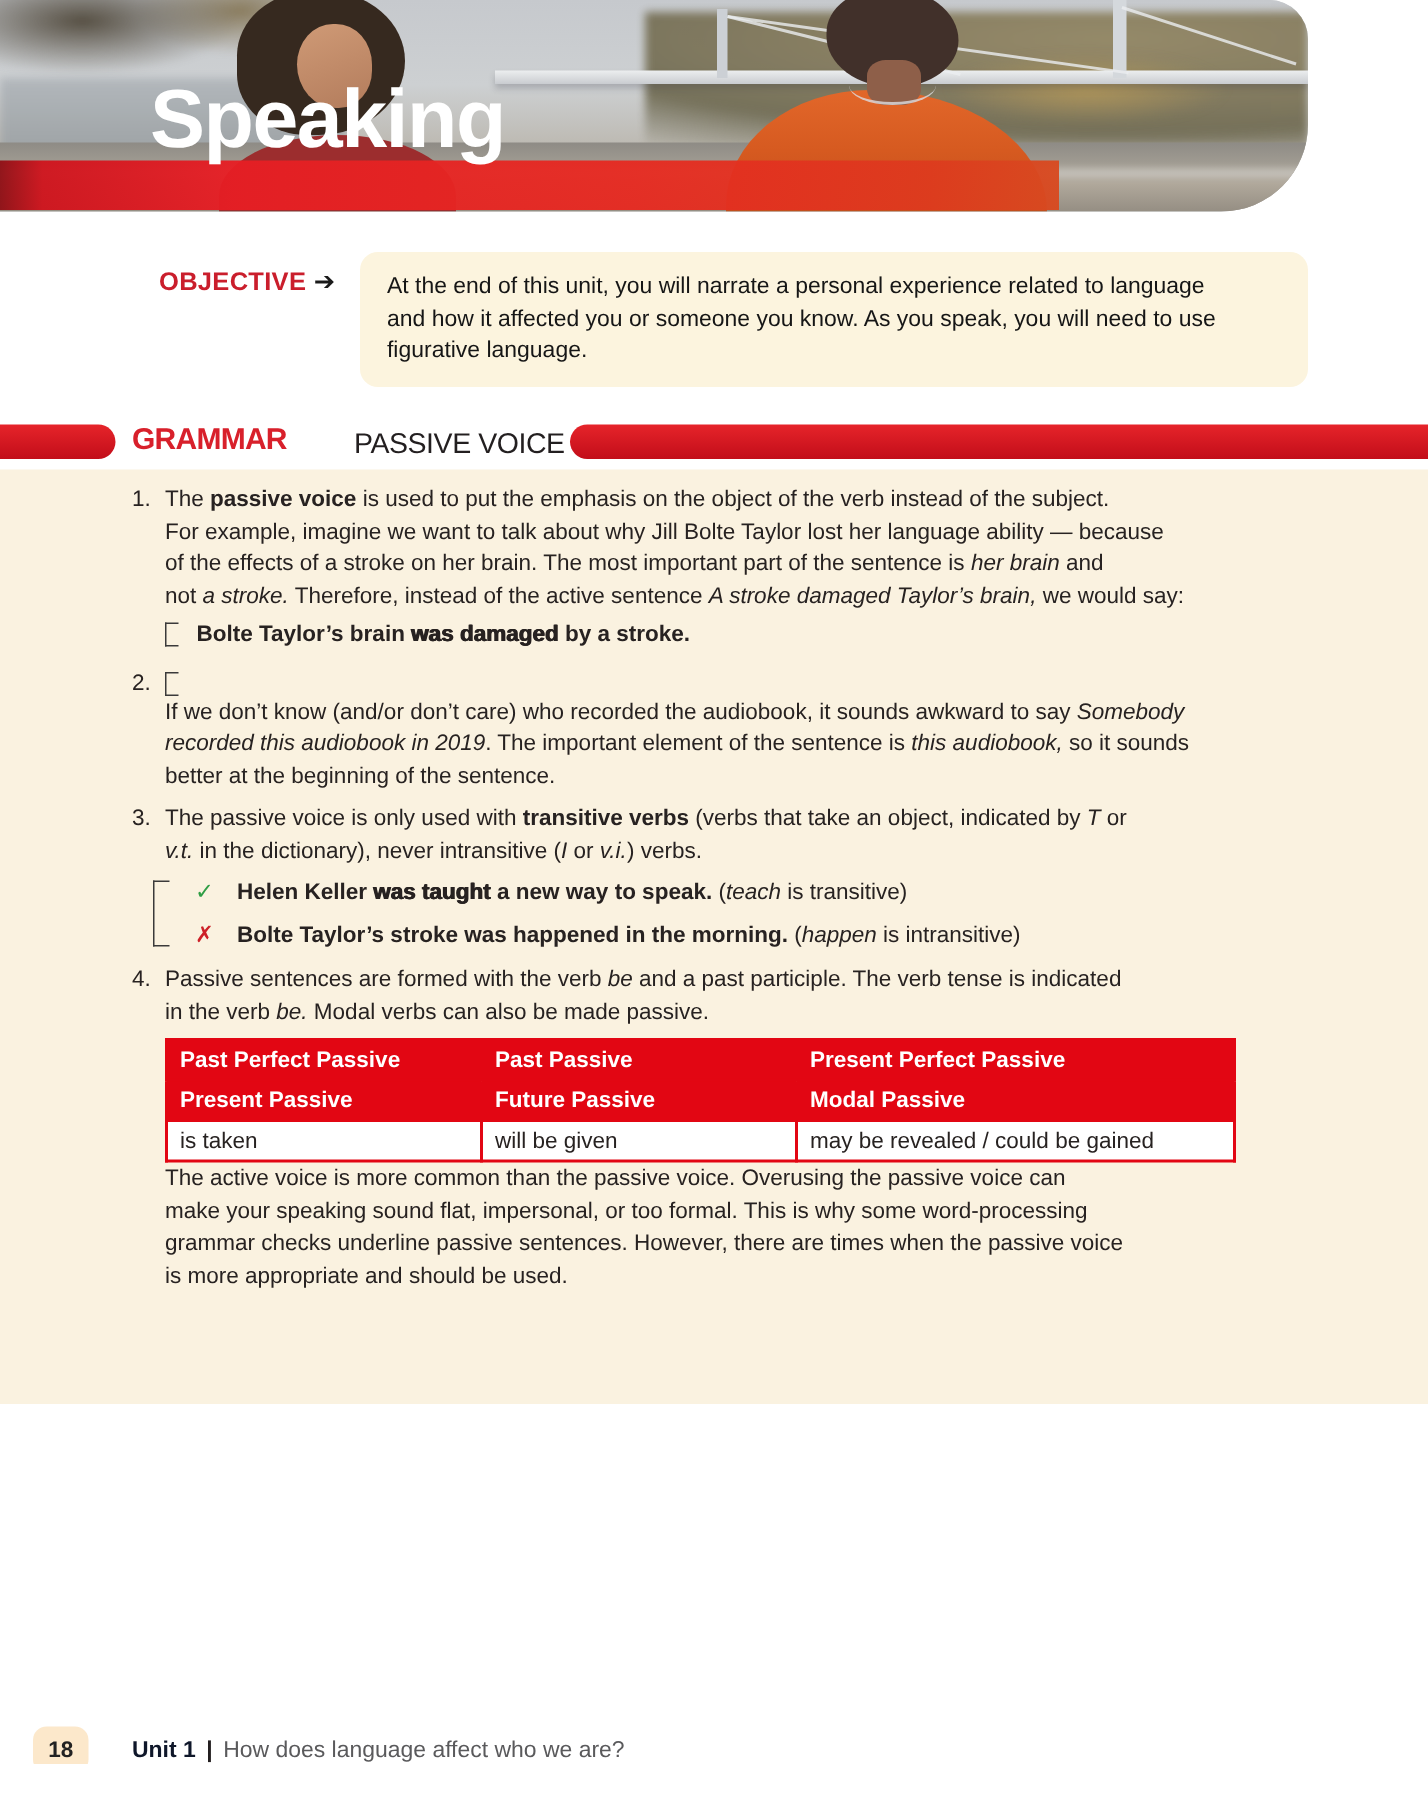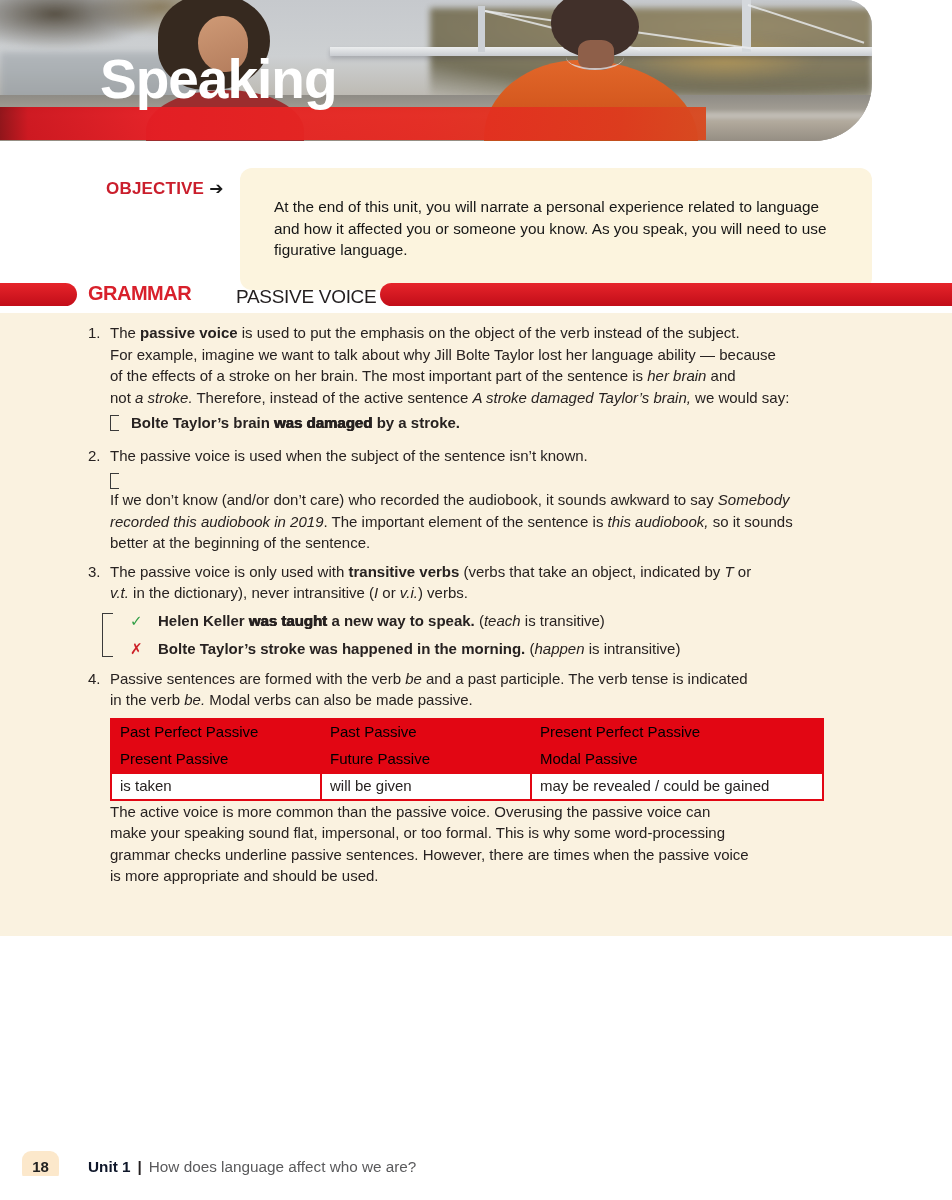--- a/index.html
+++ b/index.html
@@ -51,21 +51,21 @@
   .page-title{position:absolute;left:100px;top:52px;margin:0;font-size:55px;font-weight:700;
               letter-spacing:-1px;color:#fff;line-height:1;}
 
   
   .objective-row{position:absolute;left:0;top:168px;width:952px;}
   .objective-label{position:absolute;left:106px;top:10px;font-size:17px;font-weight:700;
                    color:#ca1e2c;letter-spacing:.2px;white-space:nowrap;}
   .obj-arrow{color:#1a1a1a;font-weight:700;font-size:17px;margin-left:5px;}
   .objective-box{position:absolute;left:240px;top:0;width:632px;box-sizing:border-box;
                  background:#fcf4de;border-radius:12px;padding:12px 18px 13px;}
-  .objective-box p{margin:16px;font-size:15.3px;line-height:21.5px;color:#161616;}
+  .objective-box p{margin:0;font-size:15.3px;line-height:21.5px;color:#161616;}
 
   
   .grammar-banner{position:absolute;left:0;top:280px;width:952px;height:30px;}
   .pill{position:absolute;top:3px;height:23px;background:linear-gradient(180deg,#e6242a,#c20d19);}
   .pill.left{left:0;width:77px;border-radius:0 12px 12px 0;}
   .pill.right{left:380px;right:0;border-radius:12px 0 0 12px;}
   .g-title{position:absolute;left:88px;top:-2px;font-size:20px;font-weight:700;color:#d8202b;
            letter-spacing:-.5px;line-height:30px;}
   .g-sub{position:absolute;left:236px;top:5px;font-size:19px;color:#231f20;letter-spacing:-.3px;line-height:24px;}
 
@@ -86,21 +86,21 @@
                border-left:1.6px solid #3a3a3a;border-top:1.6px solid #3a3a3a;border-bottom:1.6px solid #3a3a3a;}
   .ex-line{display:flex;gap:10px;margin-top:7px;}
   .ex-line:first-of-type{margin-top:0;}
   .mark{flex:0 0 18px;font-size:15px;font-weight:700;line-height:21.5px;}
   .mark.good{color:#2f9e45;} .mark.bad{color:#cd2027;}
 
   
   .gtable{border-collapse:collapse;margin-top:7px;table-layout:fixed;width:712px;}
   .gtable th,.gtable td{border:2px solid #e20613;padding:1px 8px 2px;font-size:15px;
                         text-align:left;height:22px;vertical-align:middle;}
-  .gtable th{background:#e20613;color:#000000;font-weight:400;}
+  .gtable th{background:#e20613;color:#ffffff;font-weight:700;}
   .gtable td{background:#fff;color:#272221;}
   .closing{margin-top:16px;}
 
   
   .page-num-box{position:absolute;left:22px;top:1151px;width:37px;height:31px;background:#fce8cb;
                 border-radius:9px;text-align:center;line-height:31px;font-size:15px;font-weight:700;color:#222;}
   .footer-line{position:absolute;left:88px;top:1151px;height:31px;line-height:31px;font-size:15.3px;white-space:nowrap;}
   .footer-line .unit{color:#0f172a;font-weight:700;}
   .footer-line .sep{color:#231f20;font-weight:700;margin:0 7px;}
   .footer-line .question{color:#5a5a5c;}
@@ -159,21 +159,20 @@
       <p><span class="s-n">The </span><span class="s-b">passive voice</span><span class="s-n"> is used to put the emphasis on the object of the verb instead of the subject.</span></p>
       <p class="mt5"><span class="s-n">For example, imagine we want to talk about why Jill Bolte Taylor lost her language ability — because</span><br><span class="s-n">of the effects of a stroke on her brain. The most important part of the sentence is </span><span class="s-i">her brain</span><span class="s-n"> and</span><br><span class="s-n">not </span><span class="s-i">a stroke.</span><span class="s-n"> Therefore, instead of the active sentence </span><span class="s-i">A stroke damaged Taylor’s brain,</span><span class="s-n"> we would say:</span></p>
       <div class="example">
         <span class="bracket-icon"></span>
         <p><span class="s-b">Bolte Taylor’s brain </span><span class="s-x">was damaged</span><span class="s-b"> by a stroke.</span></p>
       </div>
     </div>
 
     <div class="gitem mt11">
       <span class="num">2.</span>
-      <p><span class="s-n">The passive voice is used when the subject of the sentence isn’t known.</span></p>
       <div class="example">
         <span class="bracket-icon"></span>
       </div>
       <p class="mt5"><span class="s-n">If we don’t know (and/or don’t care) who recorded the audiobook, it sounds awkward to say </span><span class="s-i">Somebody</span><br><span class="s-i">recorded this audiobook in 2019</span><span class="s-n">. The important element of the sentence is </span><span class="s-i">this audiobook,</span><span class="s-n"> so it sounds</span><br><span class="s-n">better at the beginning of the sentence.</span></p>
     </div>
 
     <div class="gitem mt7">
       <span class="num">3.</span>
       <p><span class="s-n">The passive voice is only used with </span><span class="s-b">transitive verbs</span><span class="s-n"> (verbs that take an object, indicated by </span><span class="s-i">T</span><span class="s-n"> or</span><br><span class="s-i">v.t.</span><span class="s-n"> in the dictionary), never intransitive (</span><span class="s-i">I</span><span class="s-n"> or </span><span class="s-i">v.i.</span><span class="s-n">) verbs.</span></p>
       <div class="ex-group">

